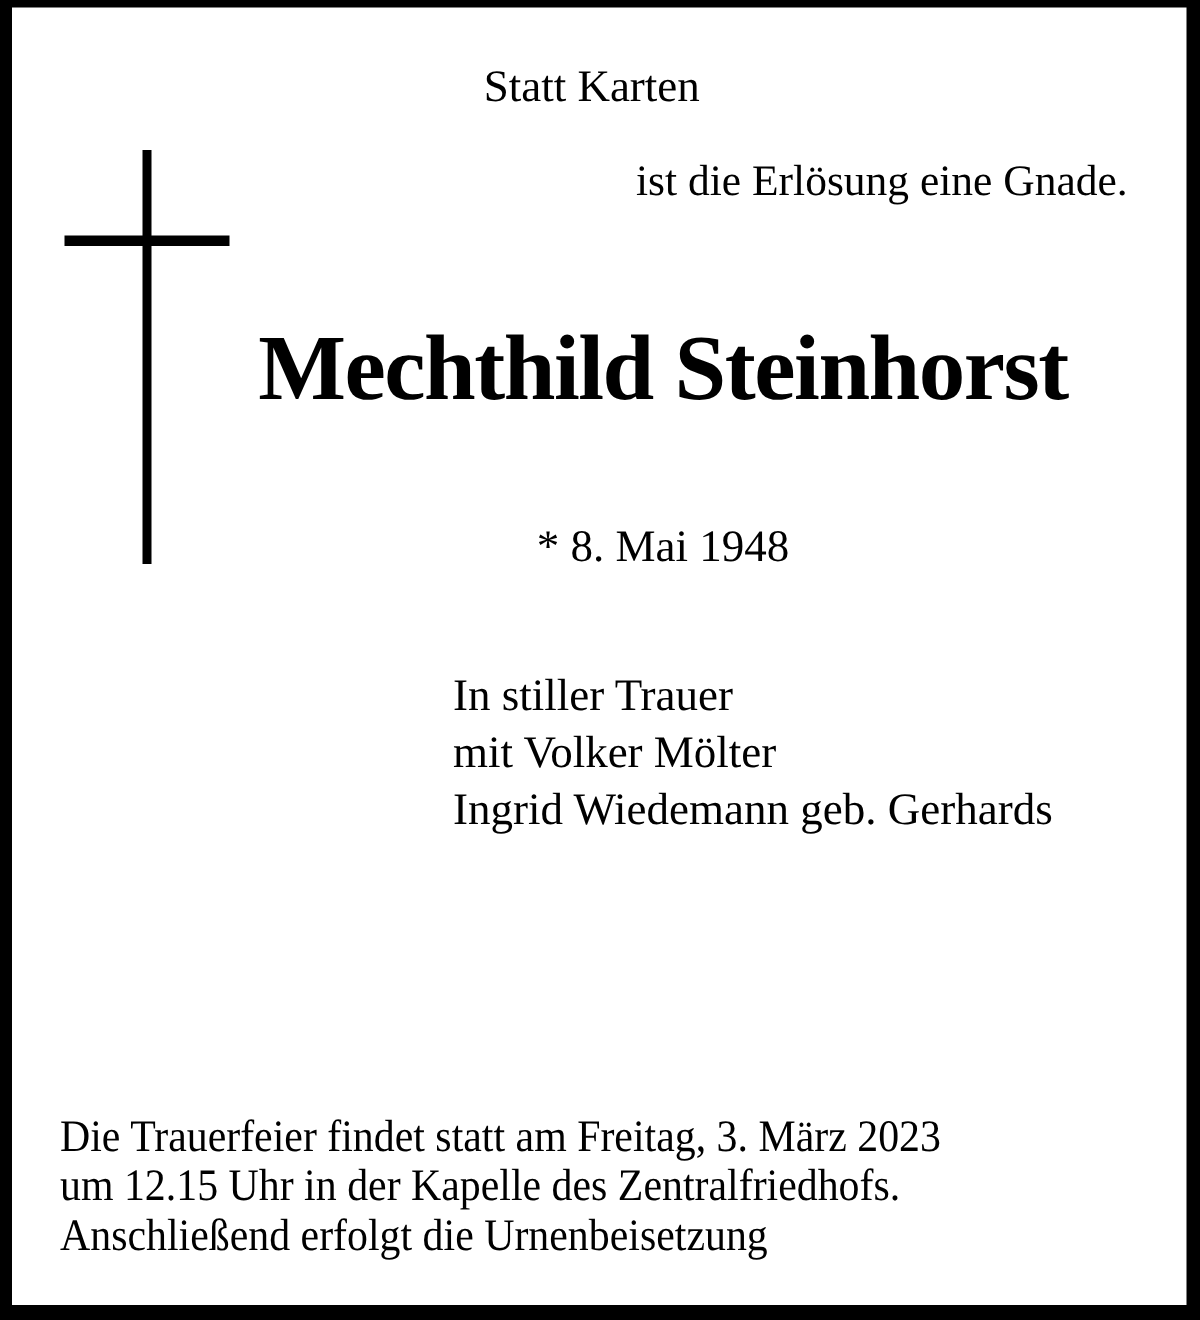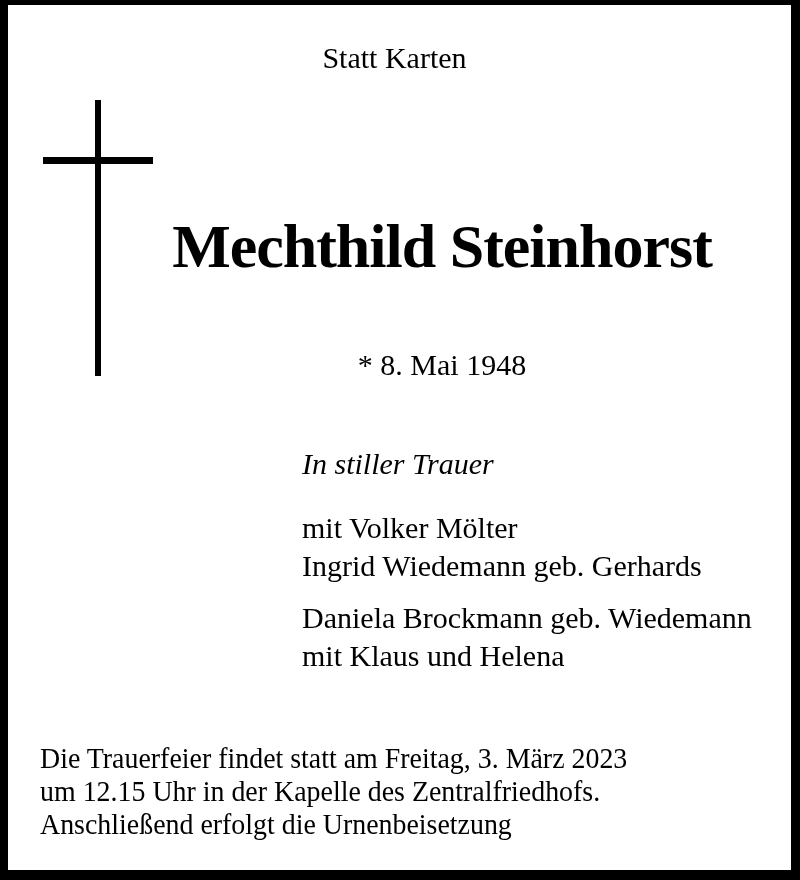--- a/index.html
+++ b/index.html
@@ -81,22 +81,20 @@
     line-height: 36px;
     white-space: nowrap;
   }
 
   .mourning {
     left: 294px; top: 440px;
     font-size: 30px;
   }
   .mourning .intro {
     line-height: 38px;
-    margin-bottom: 26px;
-    font-style: italic;
   }
   .mourning .entry {
     line-height: 38px;
     margin-bottom: 14px;
     white-space: nowrap;
   }
 
   .funeral-info {
     left: 32px; top: 736px;
     font-size: 30px;
@@ -112,41 +110,38 @@
 <div class="notice">
 
   <div>
     <div class="cross-v"></div>
     <div class="cross-h"></div>
   </div>
 
   <div class="abs header-line">Statt Karten</div>
 
   <div class="abs epigraph">
+    <div>ist die Erlösung eine Gnade.</div>
   </div>
 
   <div class="abs center-col deceased-name">Mechthild Steinhorst</div>
 
 
   <div class="abs center-col dates-row">
     <span>* 8. Mai 1948</span>
   </div>
 
   <div class="abs mourning">
     <div class="intro">In stiller Trauer</div>
 
     <div class="entry">
       <div>mit Volker Mölter</div>
       <div>Ingrid Wiedemann geb. Gerhards</div>
     </div>
 
-    <div class="entry">
-      <div>Daniela Brockmann geb. Wiedemann</div>
-      <div>mit Klaus und Helena</div>
-    </div>
   </div>
 
   <div class="abs funeral-info">
     <div>Die Trauerfeier findet statt am Freitag, 3. März 2023</div>
     <div>um 12.15 Uhr in der Kapelle des Zentralfriedhofs.</div>
     <div>Anschließend erfolgt die Urnenbeisetzung</div>
   </div>
 
 </div>
 

